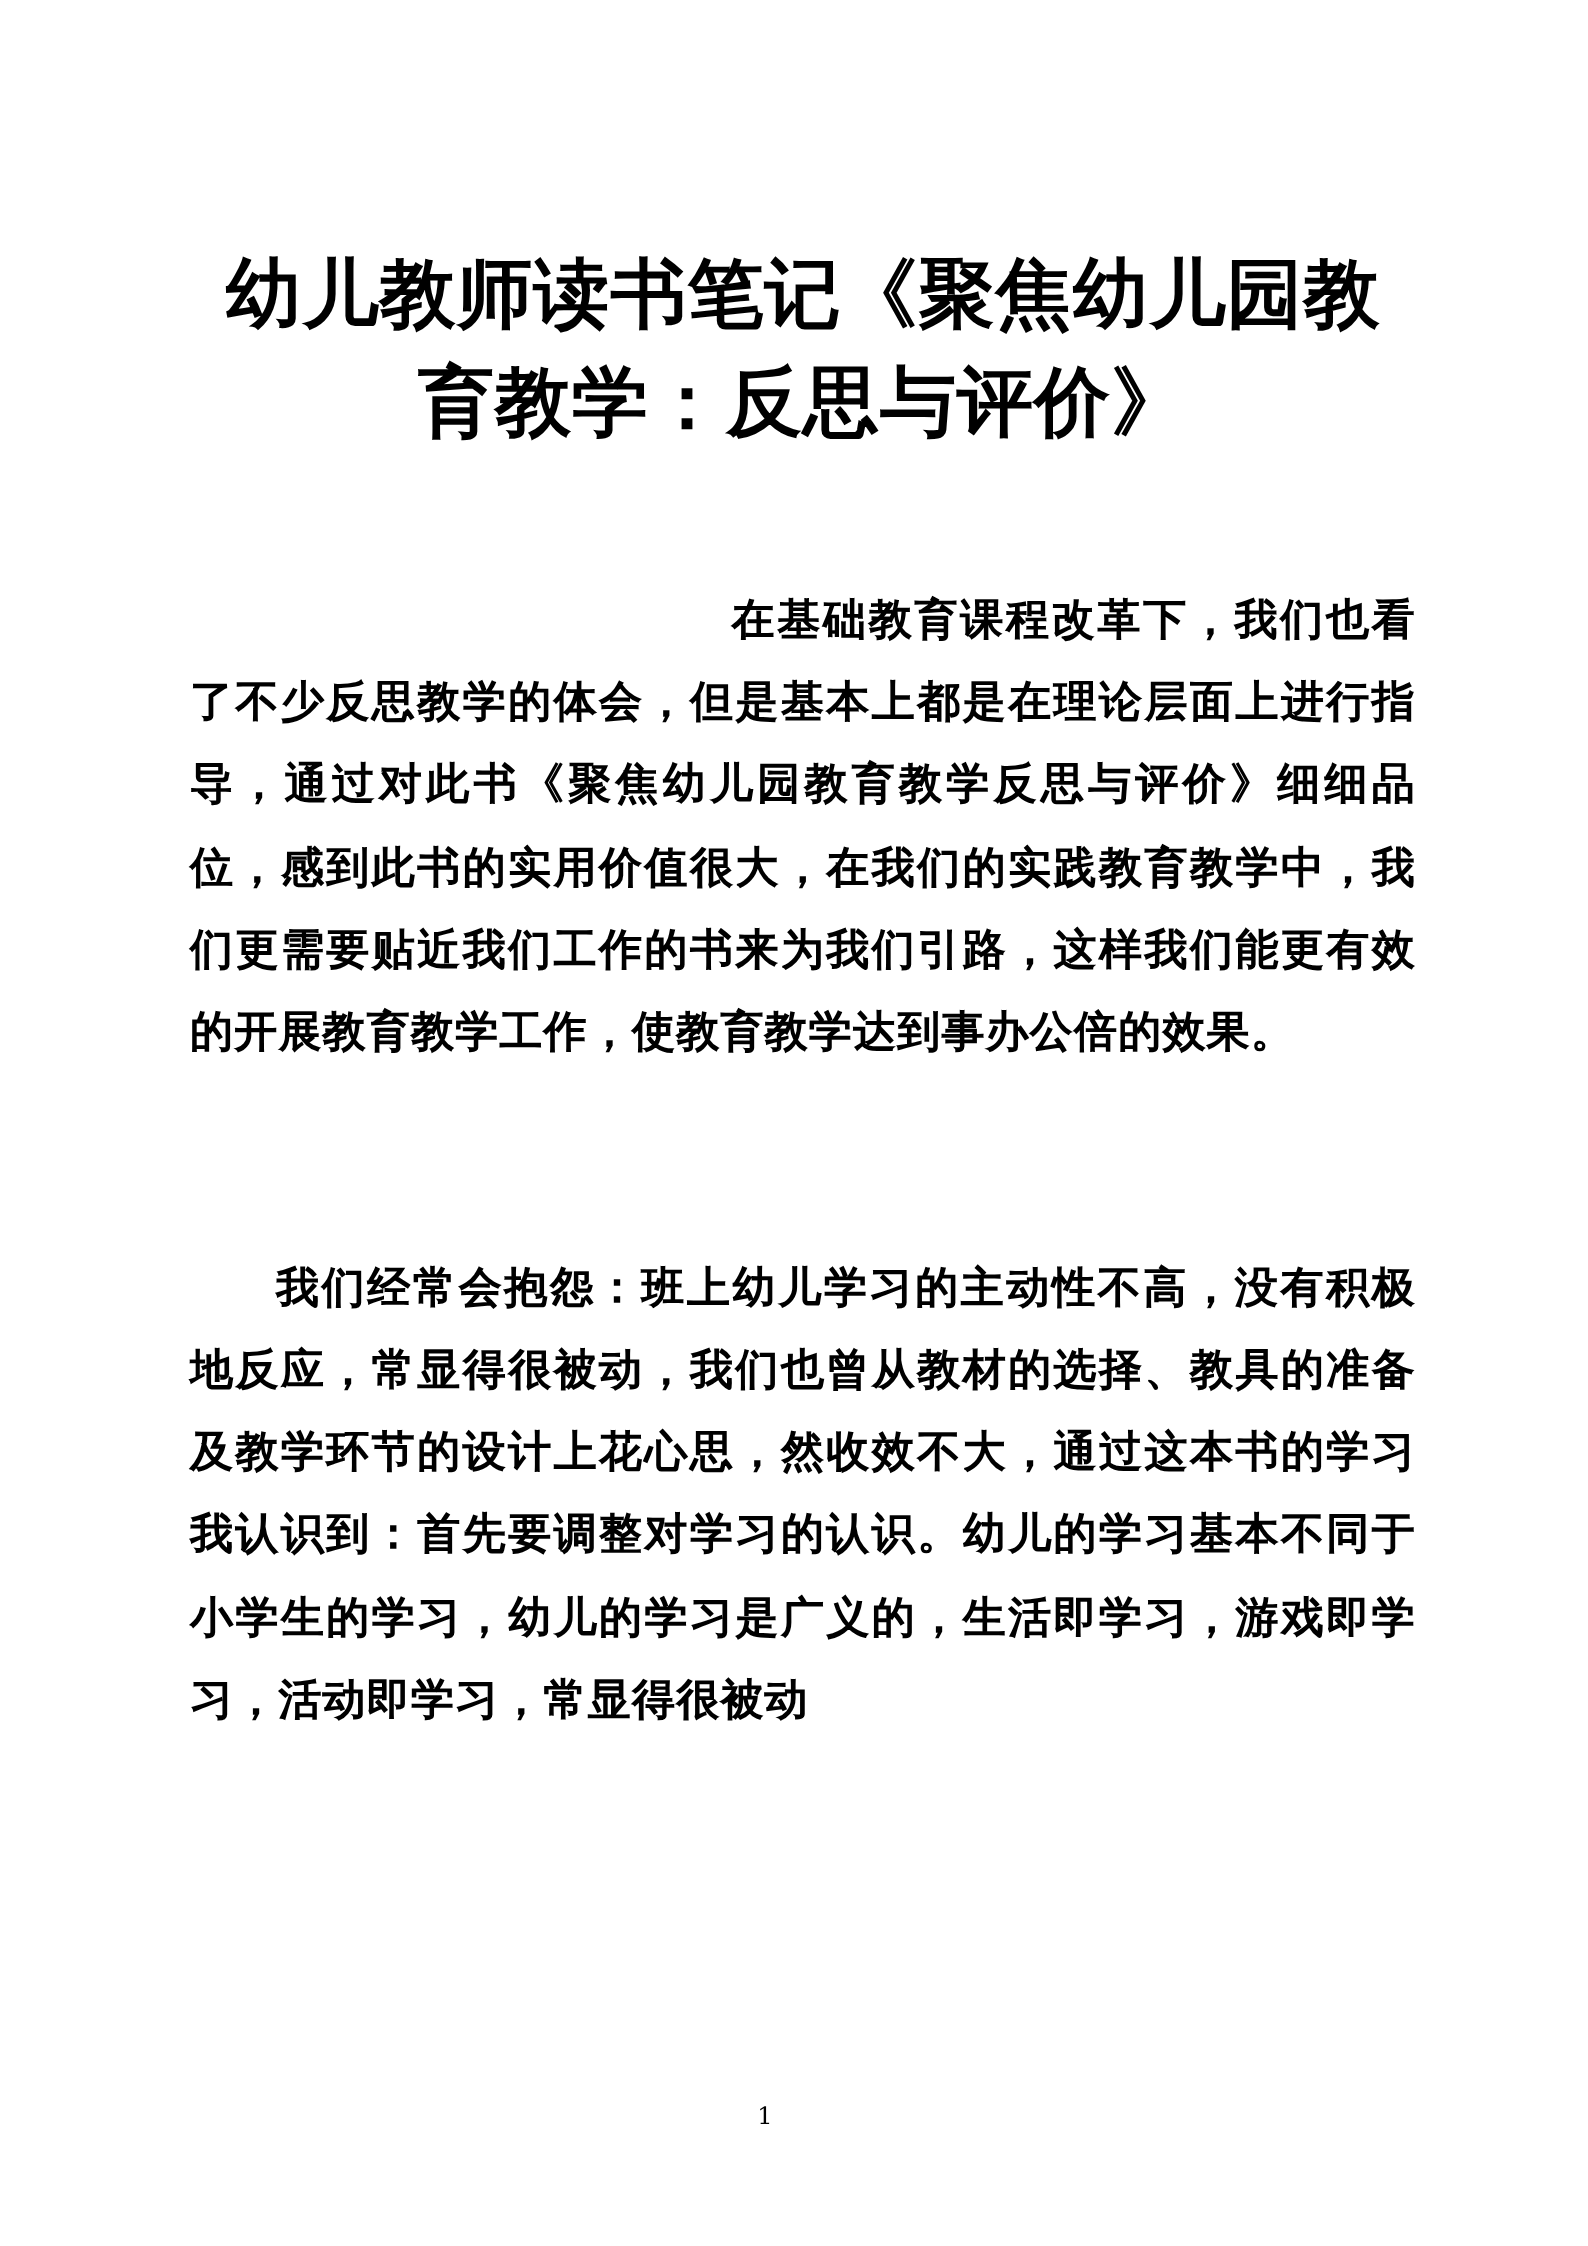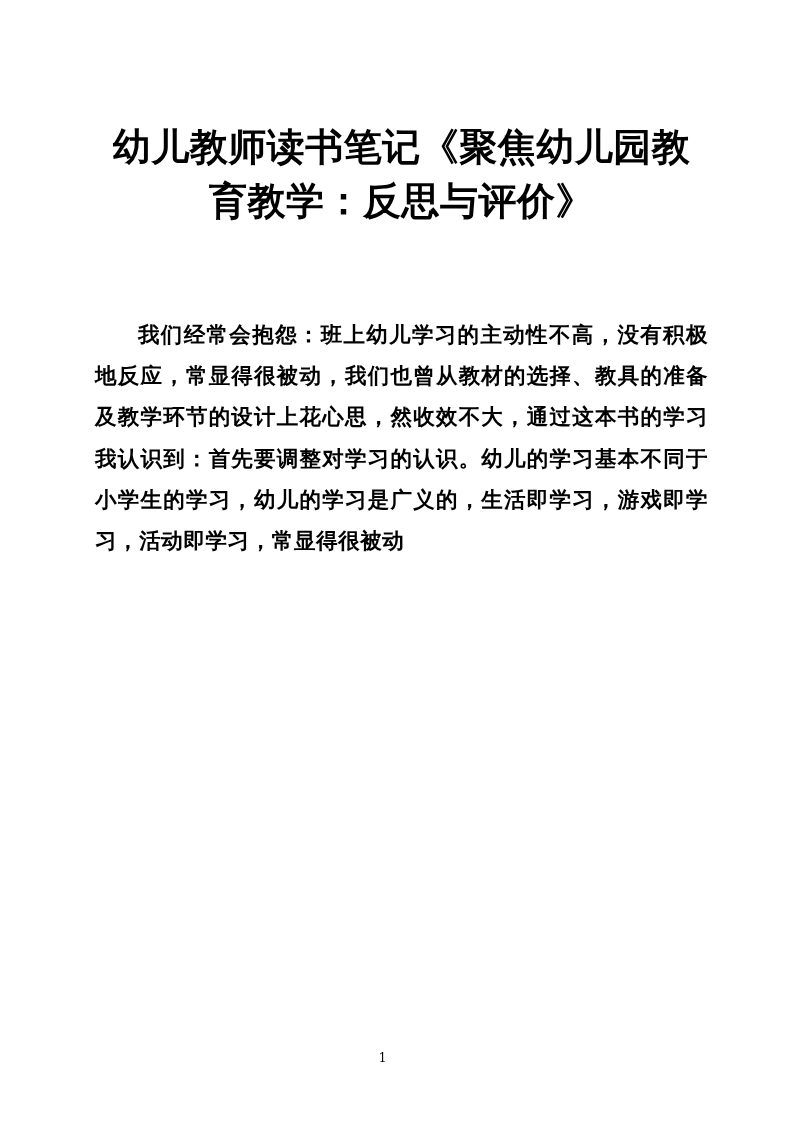--- a/index.html
+++ b/index.html
@@ -64,18 +64,19 @@
     color: #000000;
   }
 </style>
 </head>
 <body>
 
 <div class="page">
 
   <h1 class="doc-title">幼儿教师读书笔记《聚焦幼儿园教育教学：反思与评价》</h1>
 
+  <p class="body-block para-1"><span class="lead-space"></span><span>在基础教育课程改革下，我们也看了不少反思教学的体会，但是基本上都是在理论层面上进行指导，通过对此书《聚焦幼儿园教育教学反思与评价》细细品位，感到此书的实用价值很大，在我们的实践教育教学中，我们更需要贴近我们工作的书来为我们引路，这样我们能更有效的开展教育教学工作，使教育教学达到事办公倍的效果。</span></p>
 
   <p class="body-block para-2">我们经常会抱怨：班上幼儿学习的主动性不高，没有积极地反应，常显得很被动，我们也曾从教材的选择、教具的准备及教学环节的设计上花心思，然收效不大，通过这本书的学习我认识到：首先要调整对学习的认识。幼儿的学习基本不同于小学生的学习，幼儿的学习是广义的，生活即学习，游戏即学习，活动即学习，常显得很被动</p>
 
   <div class="page-number">1</div>
 
 </div>
 
 </body></html>

